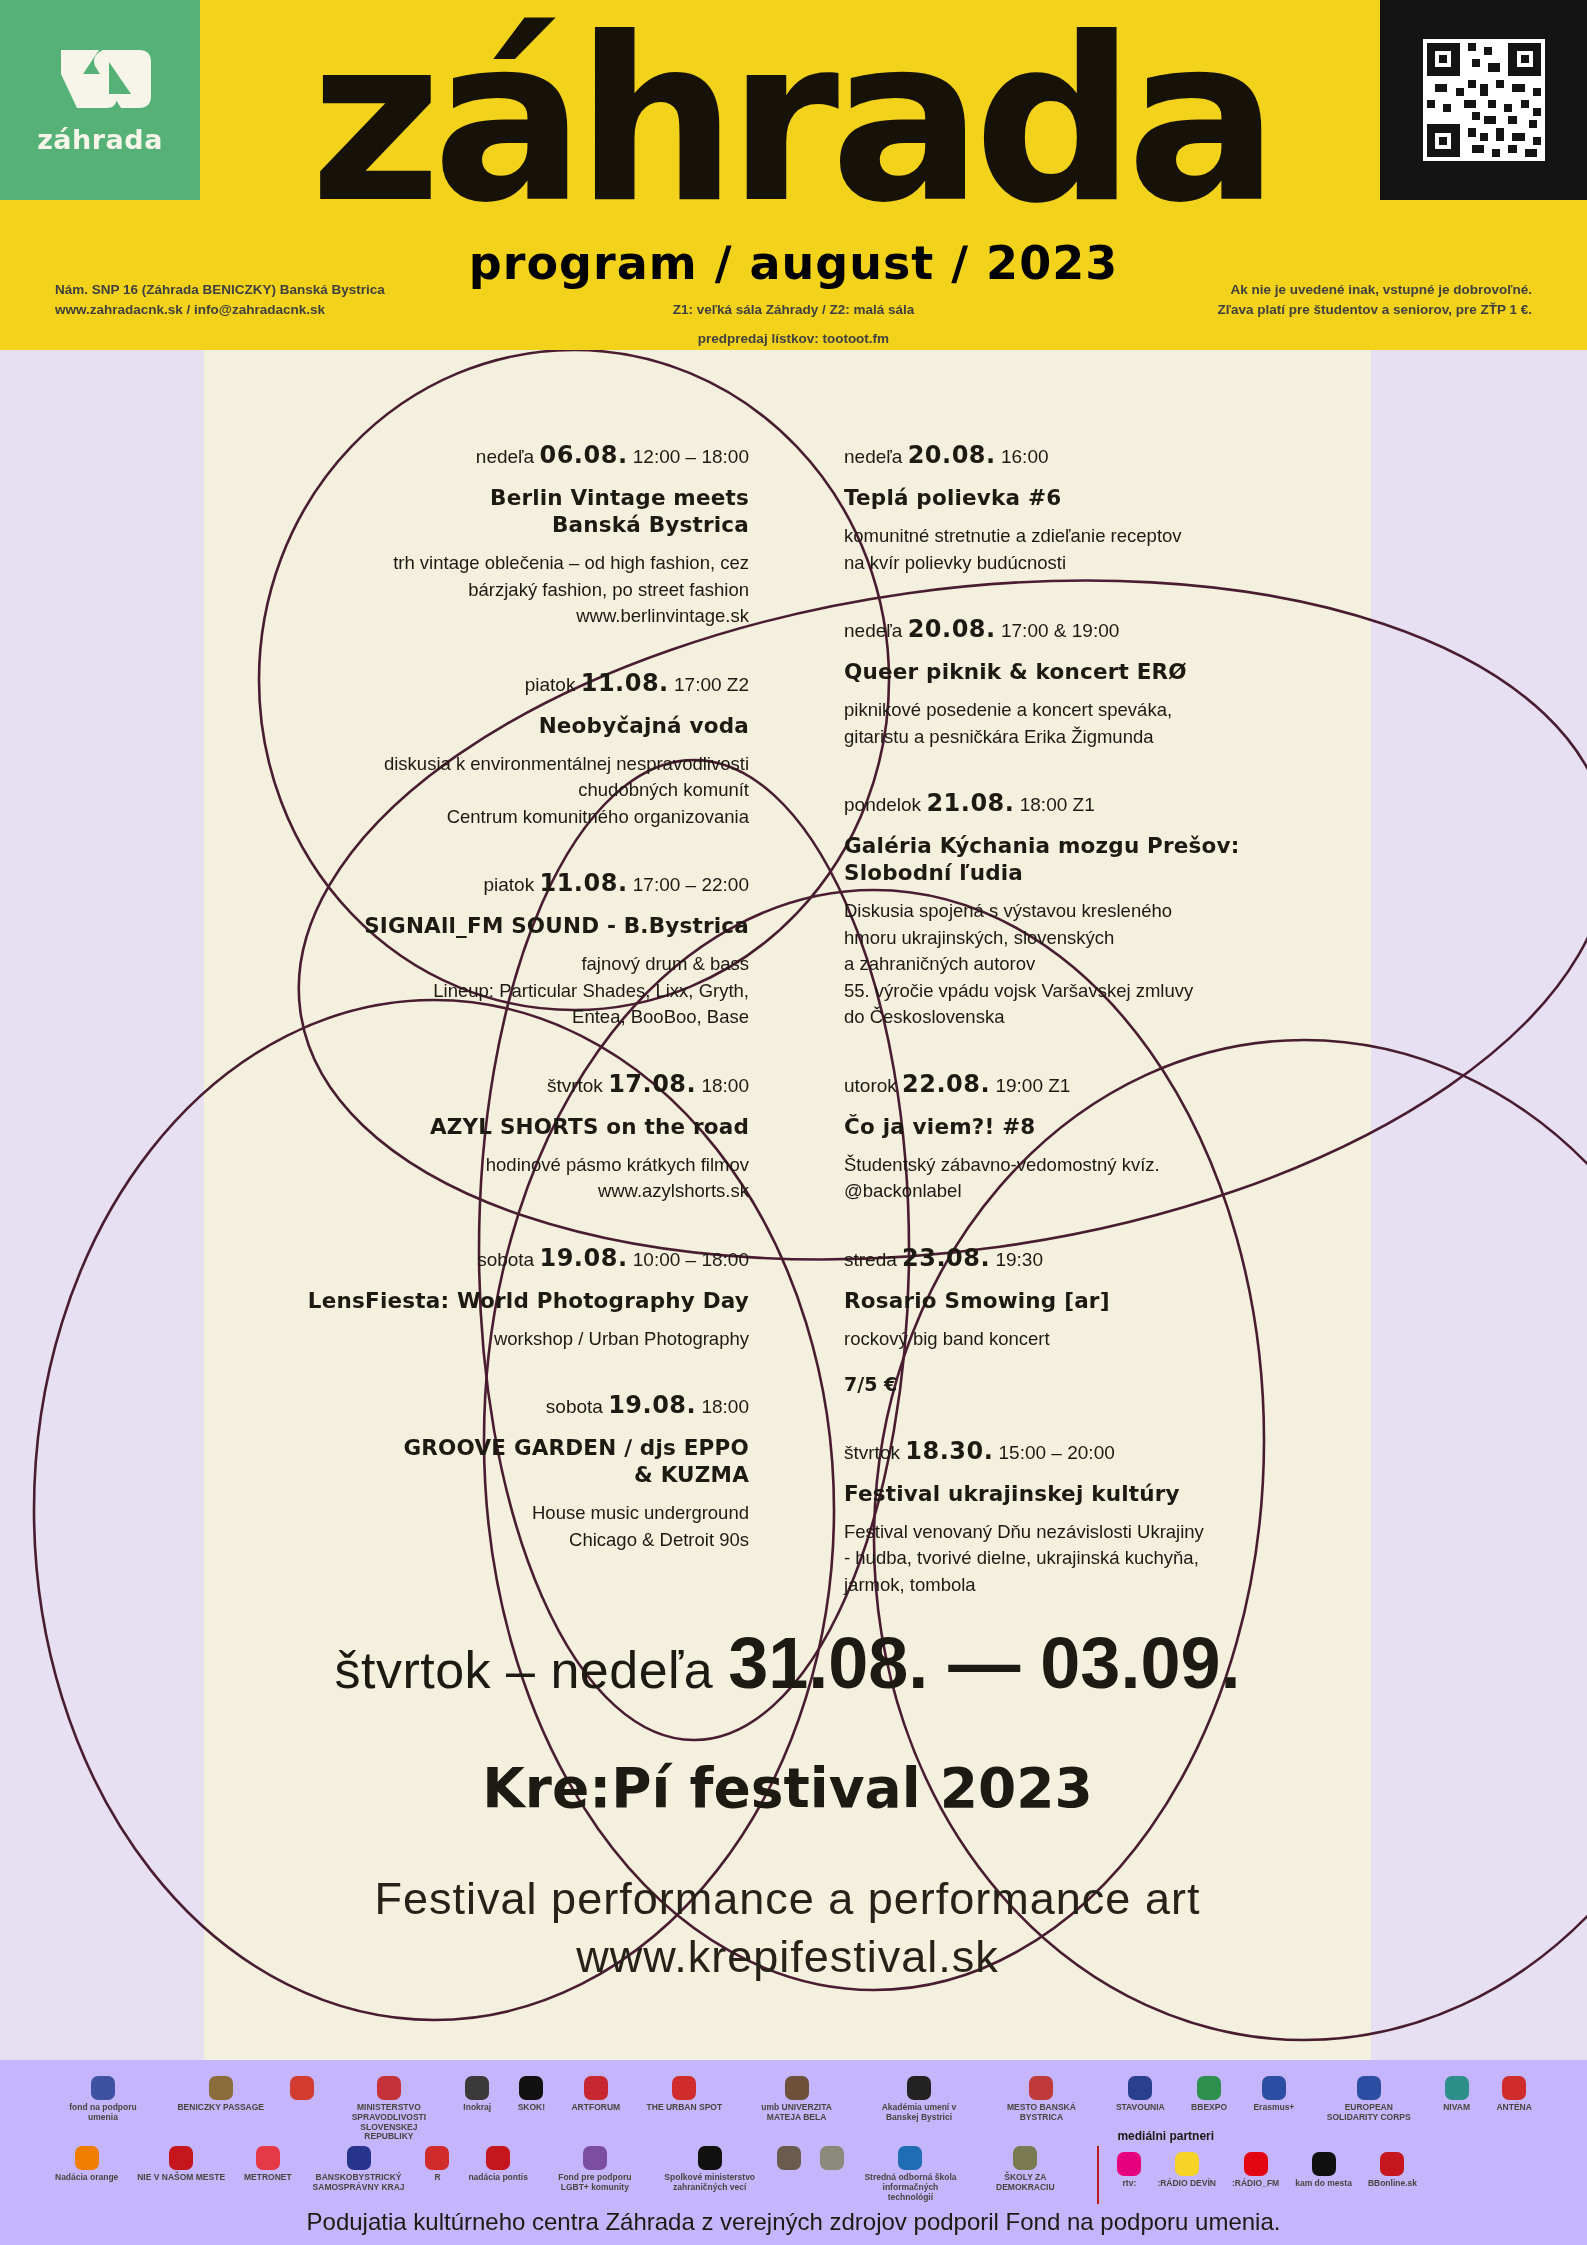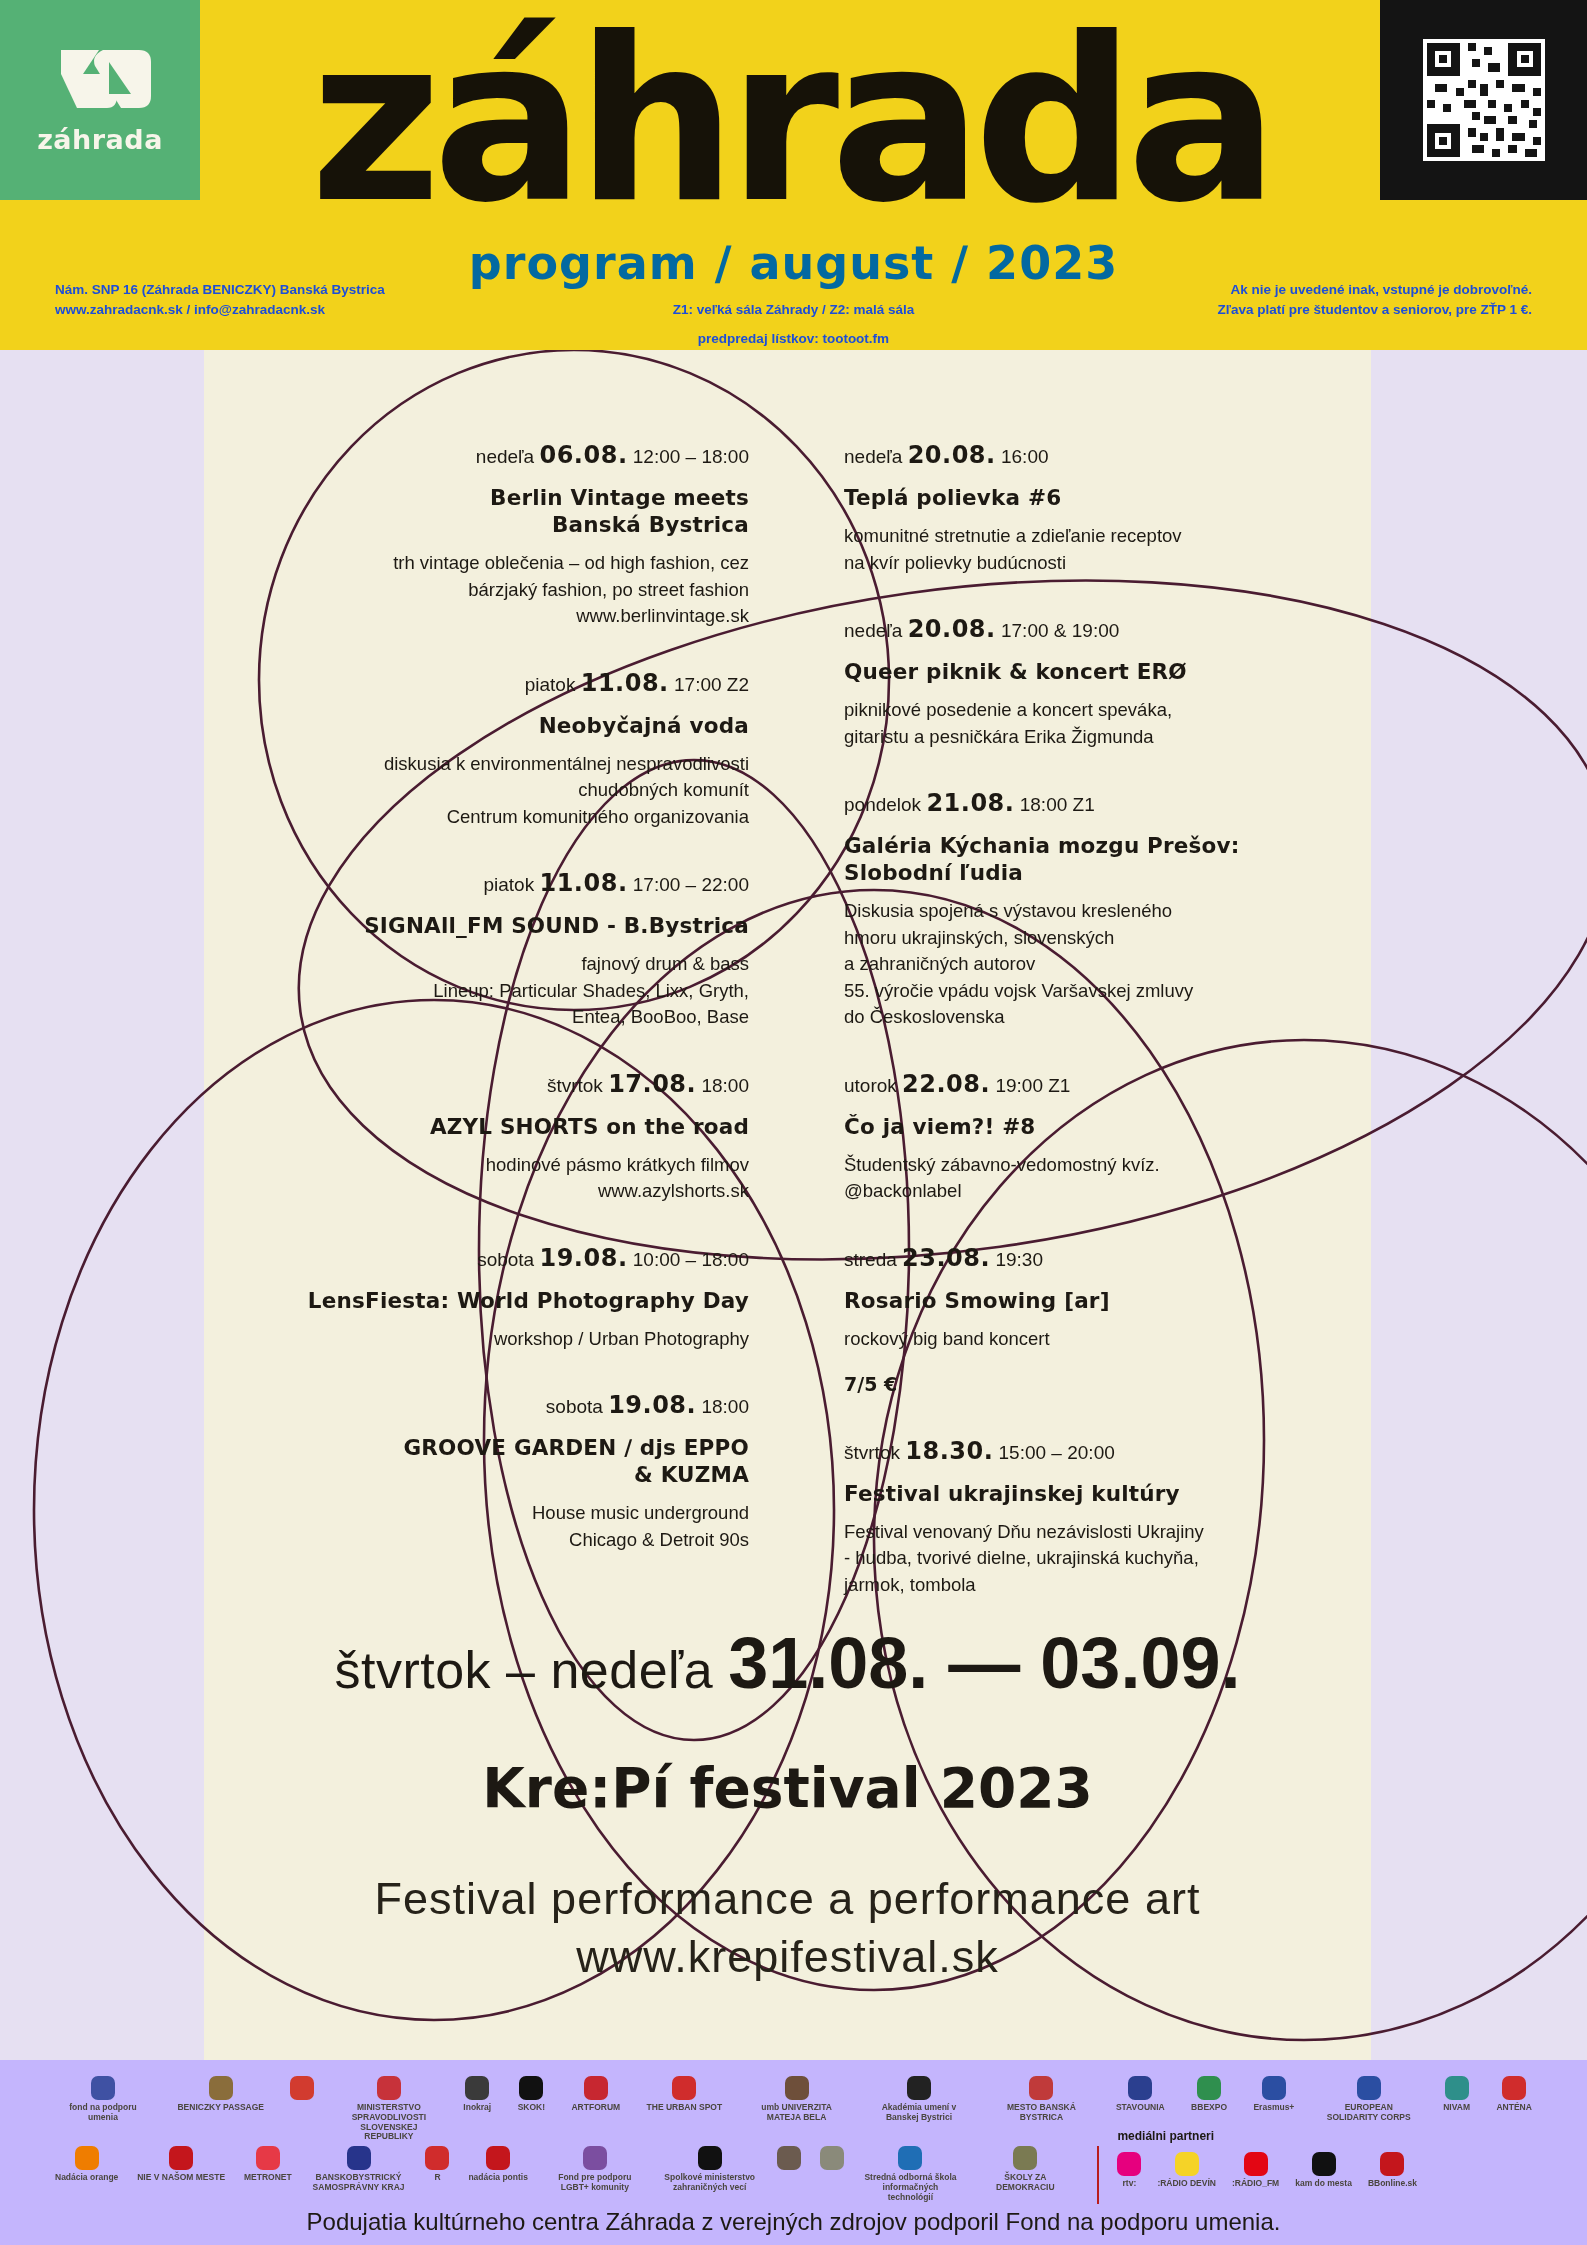--- a/index.html
+++ b/index.html
@@ -14,22 +14,22 @@
     display:flex;flex-direction:column;align-items:center;}
   .logo-mark{margin-top:48px;}
   .logo-wordmark{margin-top:14px;color:#f7f5ea;font-weight:bold;font-size:27px;letter-spacing:.5px;
     font-family:"DejaVu Sans",sans-serif;}
   .big-title{position:absolute;top:8px;left:195px;width:1190px;text-align:center;
     font-family:"DejaVu Sans",sans-serif;font-weight:bold;font-size:226px;line-height:1;
     letter-spacing:-9px;color:#161208;}
   .qr-block{position:absolute;top:0;right:0;width:207px;height:200px;background:#141414;
     display:flex;align-items:center;justify-content:center;}
   .program-line{position:absolute;top:236px;left:0;width:100%;text-align:center;
-    font-family:"DejaVu Sans",sans-serif;font-weight:bold;font-size:46px;color:#0369a1;letter-spacing:1px;}
-  .hdr-small{position:absolute;font-size:13.5px;font-weight:bold;line-height:1.5;color:#1d4ed8;}
+    font-family:"DejaVu Sans",sans-serif;font-weight:bold;font-size:46px;color:#000000;letter-spacing:1px;}
+  .hdr-small{position:absolute;font-size:13.5px;font-weight:bold;line-height:1.5;color:#404040;}
   .hdr-left{left:55px;top:280px;text-align:left;}
   .hdr-right{right:55px;top:280px;text-align:right;}
   .hdr-center{left:0;width:100%;top:300px;text-align:center;font-weight:bold;}
   .hdr-center .line2{margin-top:9px;}
   
   .main{position:absolute;top:350px;left:4px;width:1587px;height:1710px;border-radius:8px;}
   .panel{position:absolute;left:200px;top:0;width:1167px;height:1710px;background:#f3f0dd;}
   .curves{position:absolute;left:0;top:0;pointer-events:none;}
   .col{position:absolute;top:92px;}
   .col-left{left:205px;width:540px;text-align:right;}

